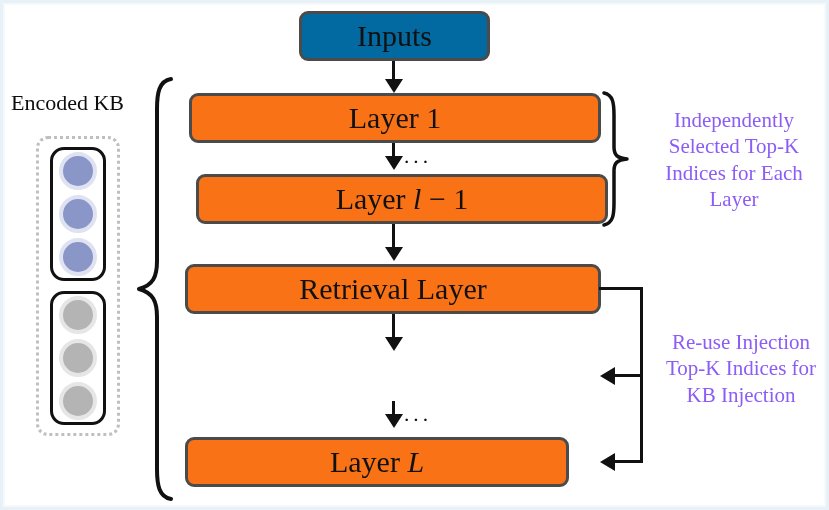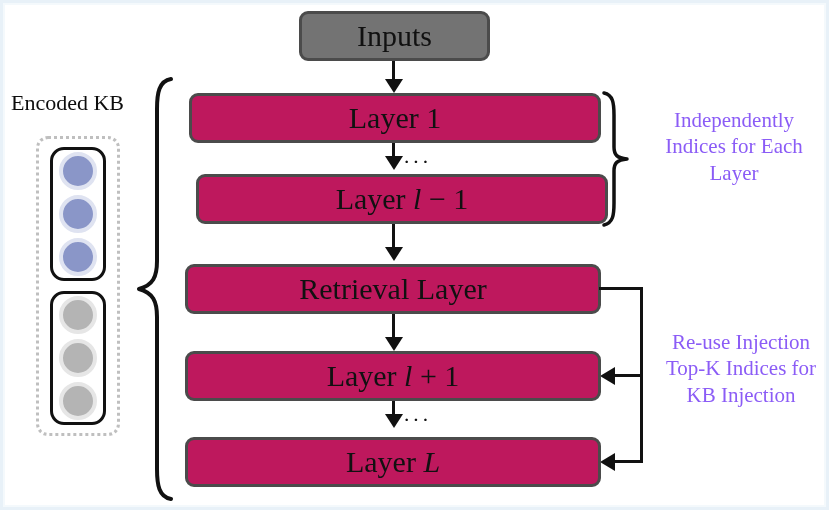--- a/index.html
+++ b/index.html
@@ -26,29 +26,29 @@
     border: 2px solid #f4f9fc;
     pointer-events: none;
   }
 
   
   .node {
     position: absolute;
     box-sizing: border-box;
     border: 3px solid #4b4b4b;
     border-radius: 9px;
-    background: #be185d;
+    background: #f97316;
     display: flex;
     align-items: center;
     justify-content: center;
     text-align: center;
     line-height: 1;
     white-space: nowrap;
   }
-  .node.white { background: #737373; border-color: #4b4b4b; }
+  .node.white { background: #0369a1; border-color: #4b4b4b; }
   .node .lbl { display: inline-block; }
   .mathit {
     font-style: italic;
     font-family: "Liberation Serif", "DejaVu Serif", serif;
   }
 
   
   .vline {
     position: absolute;
     background: #111111;
@@ -182,20 +182,21 @@
   <div class="arrow-down" style="left:382px; top:244px;"></div>
 
   <div class="brace" style="left:598px; top:86px; width:34px; height:140px;">
     <svg width="34" height="140" viewBox="0 0 34 140" aria-hidden="true">
       <path d="M3 4 C 12 6, 13 14, 13 26 L 13 58 C 13 66, 16 69, 26 70 C 16 71, 13 74, 13 82 L 13 114 C 13 126, 12 134, 3 136" fill="none" stroke="#111111" stroke-width="3.5" stroke-linecap="round" stroke-linejoin="round"></path>
     </svg>
   </div>
 
   <div class="sidetext" style="left:636px; top:104px; width:190px; font-size:21px;">
     <div>Independently</div>
+    <div>Selected Top-K</div>
     <div>Indices for Each</div>
     <div>Layer</div>
   </div>
 
   <div class="node" style="left:182px; top:261px; width:416px; height:50px; font-size:30px;">
     <span class="lbl">Retrieval Layer</span>
   </div>
 
   <div class="vline" style="left:389px; top:311px; height:26px;"></div>
   <div class="arrow-down" style="left:382px; top:334px;"></div>
@@ -208,25 +209,22 @@
 
   <div class="hline" style="left:612px; top:457px; width:28px;"></div>
   <div class="arrow-left" style="left:597px; top:450px;"></div>
 
   <div class="sidetext" style="left:650px; top:326px; width:176px; font-size:21px;">
     <div>Re-use Injection</div>
     <div>Top-K Indices for</div>
     <div>KB Injection</div>
   </div>
 
-  <div class="node" style="left:182px; top:348px; width:416px; height:50px; font-size:30px;">
-    <span class="lbl"><span>Layer </span><span class="mathit">l</span><span> + 1</span></span>
-  </div>
 
   <div class="vline" style="left:389px; top:398px; height:16px;"></div>
   <div class="arrow-down" style="left:382px; top:411px;"></div>
   <div class="dots" style="left:400px; top:406px;">···</div>
 
-  <div class="node" style="left:182px; top:434px; width:416px; height:50px; font-size:30px;">
+  <div class="node" style="left:182px; top:434px; width:384px; height:50px; font-size:30px;">
     <span class="lbl"><span>Layer </span><span class="mathit">L</span><span></span></span>
   </div>
 
 </div>
 
 </body></html>

